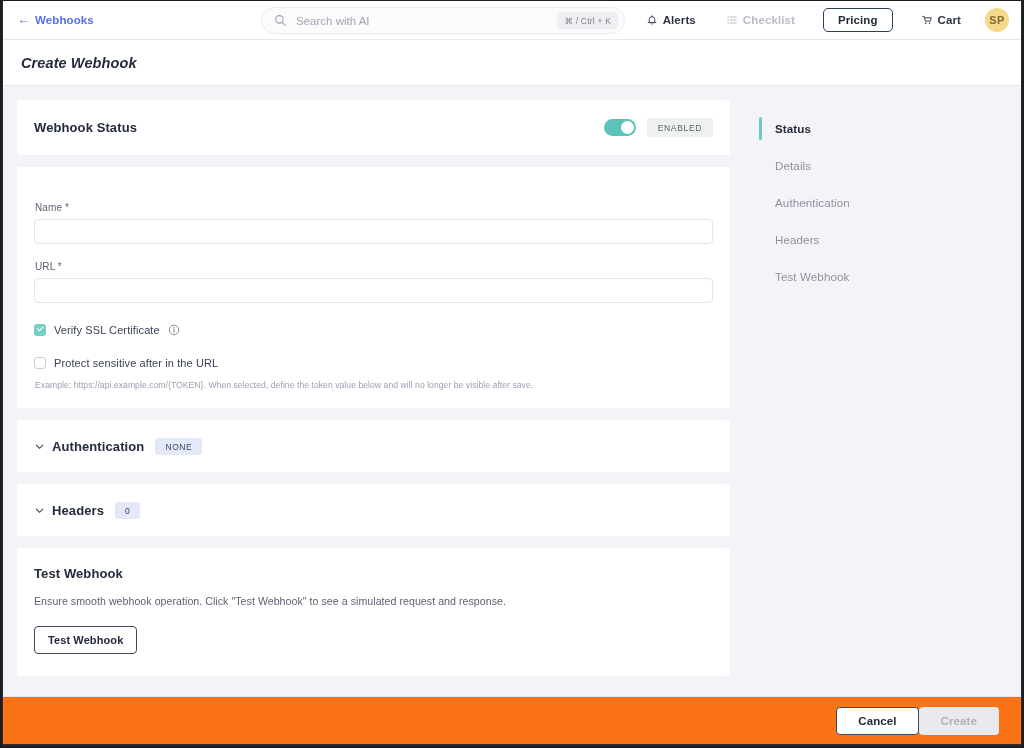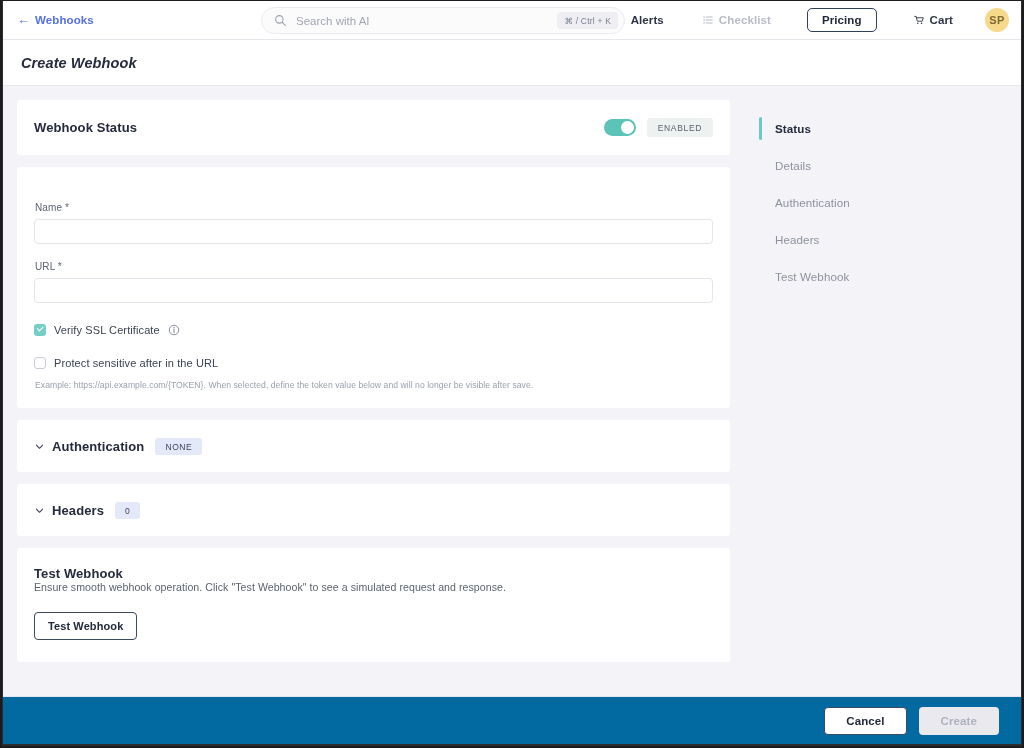--- a/index.html
+++ b/index.html
@@ -53,21 +53,21 @@
     font-family: "Liberation Sans", sans-serif;
     font-size: 11.5px; color: #2f3445; padding-left: 9px;
   }
   .search-input::placeholder { color: #a2a5b4; }
   .kbd {
     background: #eeeef3; color: #7c8090;
     font-size: 8.5px; border-radius: 4px;
     padding: 4px 7px 3px; white-space: nowrap; letter-spacing: .2px;
   }
 
-  .topright { margin-left: auto; display: flex; align-items: center; gap: 16px; }
+  .topright { margin-left: auto; display: flex; align-items: center; gap: 8px; }
   .tr-item {
     display: flex; align-items: center; gap: 5px;
     font-size: 11.5px; color: #2f3445; font-weight: bold;
     padding: 0 11px; cursor: pointer; letter-spacing: .1px;
   }
   .tr-item.muted { color: #b9bcc8; }
   .pricing-btn {
     border: 1.4px solid #2f3f55; border-radius: 5px;
     font-size: 11.5px; font-weight: bold; color: #22293a;
     padding: 5px 14px; margin: 0 9px; background: #fff; cursor: pointer;
@@ -167,21 +167,21 @@
     width: 11px; height: 11px; margin-right: 7px; margin-top: 1px;
     flex: 0 0 auto;
   }
   .badge-soft {
     background: #e4e9f9; color: #3e4559;
     font-size: 8.5px; letter-spacing: .6px;
     padding: 4px 10px 3px; border-radius: 3px;
     margin-left: 11px; min-width: 16px; text-align: center;
   }
 
-  .desc { font-size: 10.6px; color: #5b6270; letter-spacing: .05px; }
+  .desc { font-size: 10.6px; color: #5b6270; margin-top: 14px; letter-spacing: .05px; }
   .outline-btn {
     margin-top: 19px;
     border: 1.4px solid #3c4a5e; border-radius: 4px; background: #fff;
     font-family: "Liberation Sans", sans-serif;
     font-size: 11px; font-weight: bold; color: #22293a;
     padding: 7px 13px; cursor: pointer; letter-spacing: .1px;
   }
 
   
   .rail { flex: 1 1 auto; padding: 24px 0 0 16px; }
@@ -192,24 +192,24 @@
     letter-spacing: .1px;
   }
   .rail-item.active { color: #242b3c; font-weight: bold; }
   .rail-item.active:before {
     content: ""; position: absolute; left: 0; top: 7px;
     width: 2.5px; height: 23px; background: #6ccac1; border-radius: 2px;
   }
 
   
   .footer {
-    height: 48px; min-height: 48px; background: #0369a1;
+    height: 48px; min-height: 48px; background: #f97316;
     border-top: 1px solid #e6e6ec;
     display: flex; align-items: center; justify-content: flex-end;
-    padding-right: 22px; gap: 12px;
+    padding-right: 22px; 
   }
   .cancel-btn {
     border: 1.4px solid #3c4a5e; border-radius: 4px; background: #fff;
     font-family: "Liberation Sans", sans-serif;
     font-size: 11.5px; font-weight: bold; color: #22293a;
     padding: 7px 21px; cursor: pointer; letter-spacing: .1px;
   }
   .create-btn {
     border: none; border-radius: 4px; background: #e9e9ee;
     font-family: "Liberation Sans", sans-serif;

